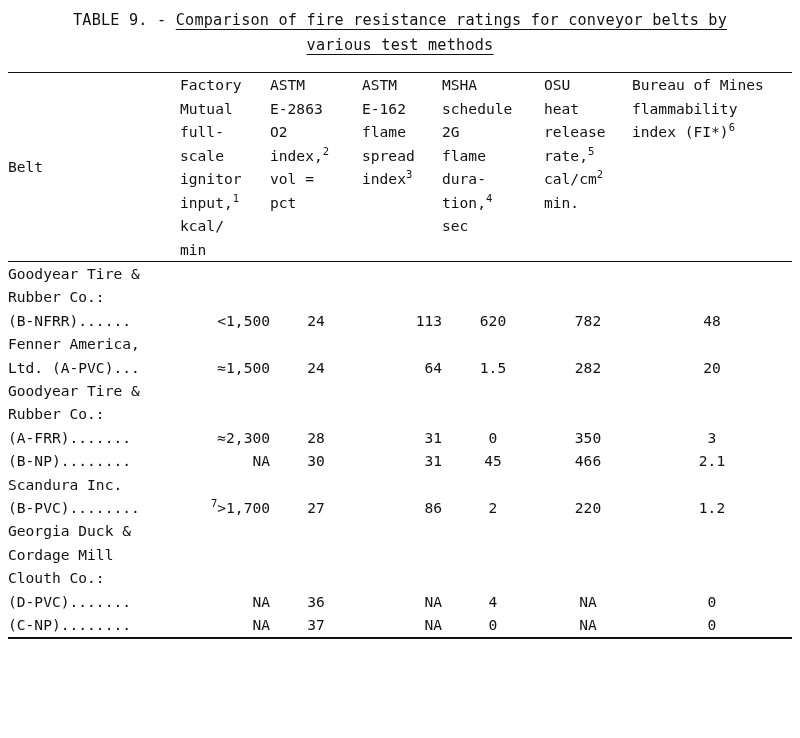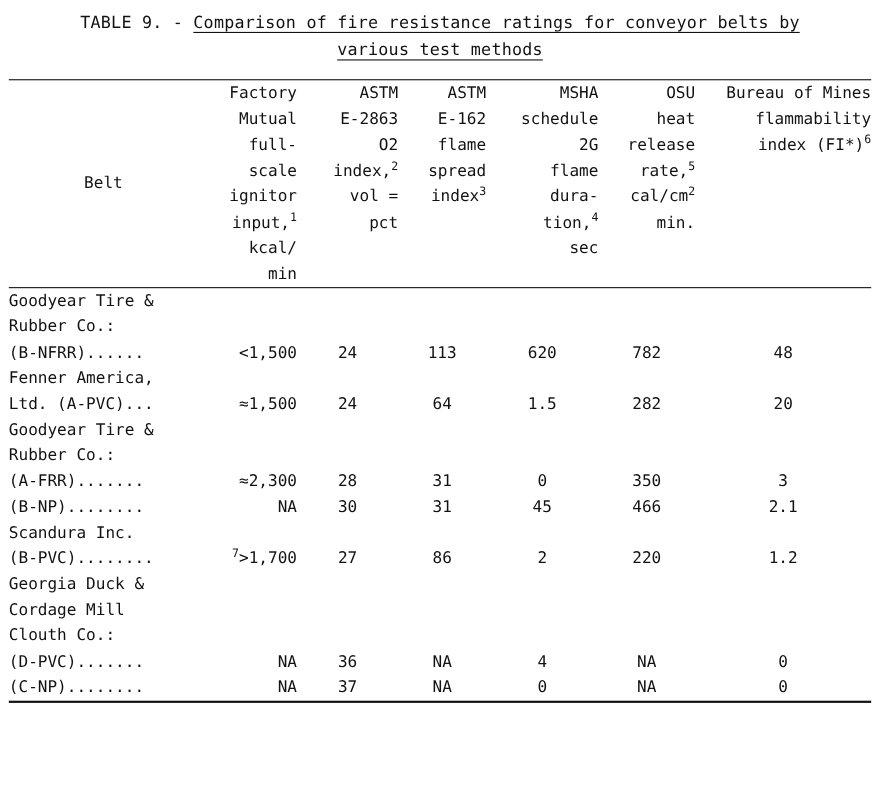--- a/index.html
+++ b/index.html
@@ -80,30 +80,30 @@
   col.c0 { width: 172px; }
   col.c1 { width: 90px; }
   col.c2 { width: 92px; }
   col.c3 { width: 80px; }
   col.c4 { width: 102px; }
   col.c5 { width: 88px; }
   col.c6 { width: 160px; }
 
   
   .hcell {
-    text-align: right;
+    text-align: left;
     font-size: 14.6px;
     line-height: 23.5px;
     padding: 6px 3px 6px 3px;
     height: 186px;
     box-sizing: border-box;
   }
   .hcell.belt {
     vertical-align: middle;
-    text-align: center;
+    text-align: left;
   }
   .hcell .hl { white-space: nowrap; }
   sup {
     font-size: 0.72em;
     vertical-align: super;
     line-height: 0;
   }
 
   
   .bodytop td { padding-top: 9px; }
@@ -128,21 +128,21 @@
   .val-fm { text-align: right; padding-right: 20px; }
   .sup-lead {
     font-size: 0.72em;
     vertical-align: super;
     line-height: 0;
   }
   .val-center { }
   .val-osu { text-align: center; }
   .val-bom { text-align: center; padding-right: 48px; }
   .val-msha { padding-right: 6px; }
-  .val-astm162 { text-align: center; padding-right: 4px; }
+  .val-astm162 { text-align: right; padding-right: 4px; }
 </style>
 </head>
 <body>
 
 <div class="page">
 
   <div class="title-block">
     <div class="title-line"><span>TABLE 9. - </span><span class="title-underline">Comparison of fire resistance ratings for conveyor belts by</span></div>
     <div class="title-line"><span class="title-underline">various test methods</span></div>
   </div>

